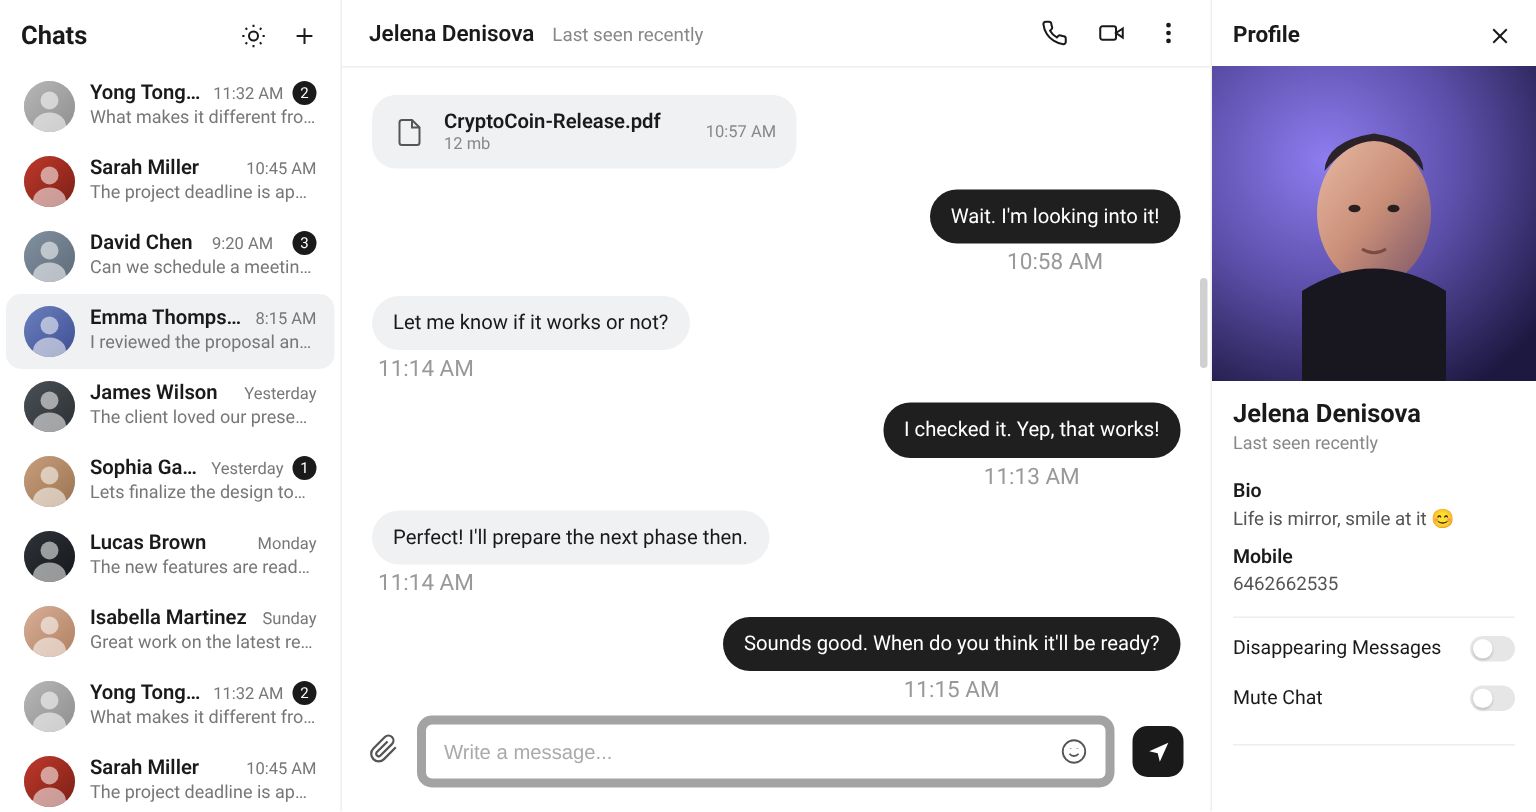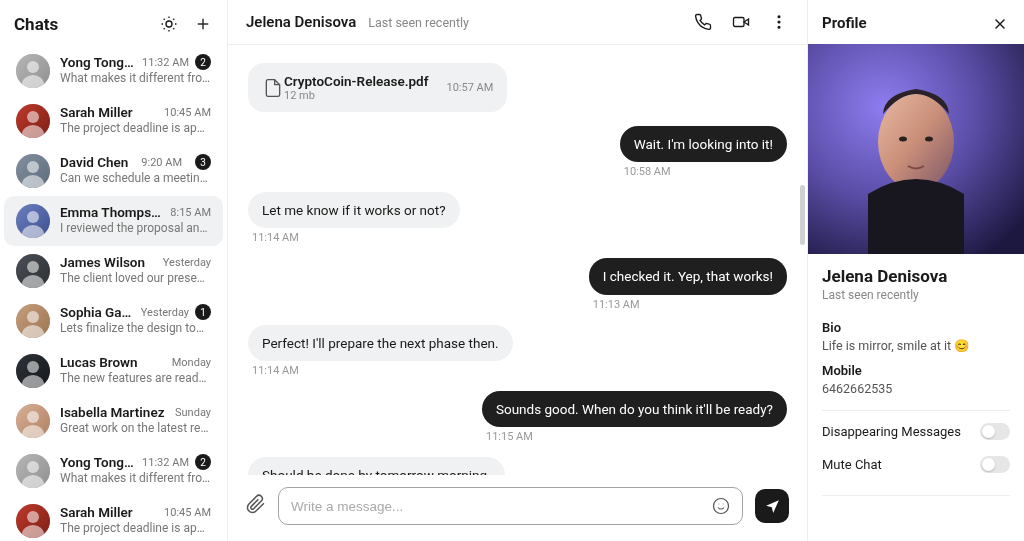--- a/index.html
+++ b/index.html
@@ -33,36 +33,36 @@
   .main-header-left { display: flex; align-items: baseline; gap: 12px; }
   .contact-name { font-size: 15px; font-weight: 600; }
   .contact-status { font-size: 12.5px; color: #888; }
   .main-header-actions { display: flex; gap: 18px; align-items: center; }
 
   .messages { flex: 1; overflow-y: auto; padding: 18px 20px 8px; display: flex; flex-direction: column; gap: 14px; position: relative; }
   .scroll-indicator { position: absolute; right: 2px; top: 140px; width: 5px; height: 60px; background: #d0d0d0; border-radius: 3px; }
 
   .msg { max-width: 72%; display: flex; flex-direction: column; }
   .msg.in { align-self: flex-start; }
-  .msg.out { align-self: flex-end; align-items: flex-start; }
+  .msg.out { align-self: flex-end; align-items: center; }
   .bubble { padding: 9px 14px; border-radius: 18px; font-size: 13.5px; line-height: 1.35; }
   .msg.in .bubble { background: #f0f1f2; color: #1a1a1a; }
   .msg.out .bubble { background: #1f1f1f; color: #fff; }
-  .msg-time { font-size: 11px; color: #999; margin-top: 3px; padding: 0 4px; }
-
-  .file-bubble { display: flex; align-items: center; background: #f0f1f2; padding: 10px 14px; border-radius: 16px; }
+  .msg-time { font-size: 15px; color: #999; margin-top: 3px; padding: 0 4px; }
+
+  .file-bubble { display: flex; align-items: center; gap: 12px; background: #f0f1f2; padding: 10px 14px; border-radius: 16px; }
   .file-icon { width: 22px; height: 22px; display: inline-flex; align-items: center; justify-content: center; color: #555; }
   .file-icon svg { width: 20px; height: 20px; fill: none; stroke: currentColor; stroke-width: 1.6; }
   .file-info { display: flex; flex-direction: column; }
   .file-name { font-size: 13.5px; font-weight: 600; }
   .file-size { font-size: 11px; color: #888; }
   .file-time { font-size: 11px; color: #888; margin-left: 18px; }
 
   .composer { display: flex; align-items: center; gap: 12px; padding: 12px 18px 16px; }
-  .composer-input-wrap { flex: 1; display: flex; align-items: center; border: 1px solid #a3a3a3; border-radius: 10px; padding: 9px 12px; }
+  .composer-input-wrap { flex: 1; display: flex; align-items: center; border: 6px solid #a3a3a3; border-radius: 10px; padding: 9px 12px; }
   .composer-input { flex: 1; border: none; outline: none; font-size: 13.5px; color: #555; background: transparent; }
   .composer-input::placeholder { color: #aaa; }
   .composer-emoji { color: #555; width: 18px; height: 18px; display: inline-flex; cursor: pointer; }
   .composer-emoji svg { width: 18px; height: 18px; fill: none; stroke: currentColor; stroke-width: 1.6; }
   .attach-btn { color: #555; cursor: pointer; }
   .attach-btn svg { width: 20px; height: 20px; fill: none; stroke: currentColor; stroke-width: 1.8; }
   .send-btn { width: 34px; height: 34px; border-radius: 10px; background: #1a1a1a; color: #fff; display: inline-flex; align-items: center; justify-content: center; cursor: pointer; }
   .send-btn svg { width: 17px; height: 17px; fill: #fff; }
 
   

